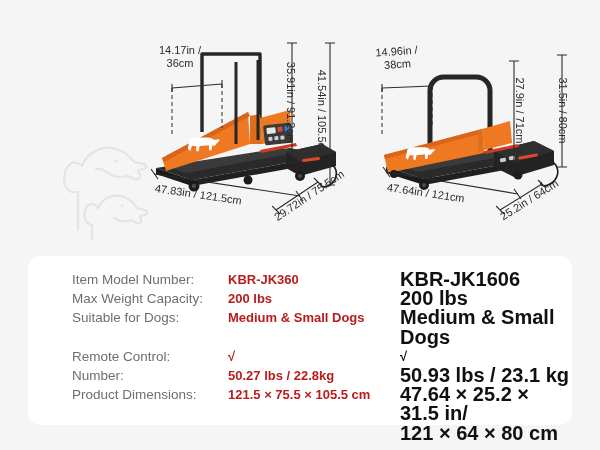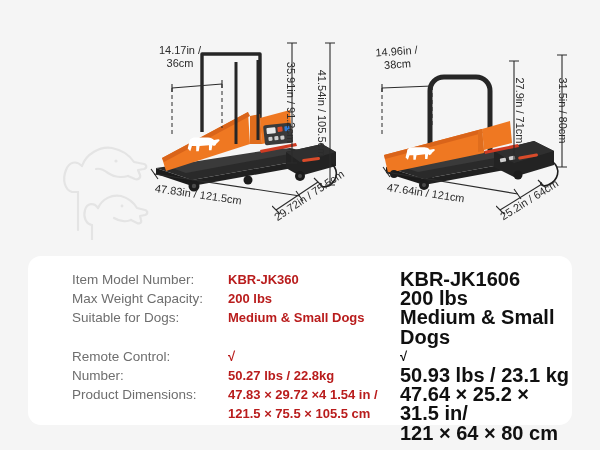--- a/index.html
+++ b/index.html
@@ -288,21 +288,20 @@
 
       <div class="spec-row">
         <div class="c-label">Number:</div>
         <div class="c-v1">50.27 lbs / 22.8kg</div>
         <div class="c-v2">50.93 lbs / 23.1 kg</div>
       </div>
 
       <div class="spec-row">
         <div class="c-label">Product Dimensions:</div>
         <div class="c-v1">
-          <span class="sub">47.83 × 29.72 ×4 1.54 in /</span>
           <span class="sub">121.5 × 75.5 × 105.5 cm</span>
         </div>
         <div class="c-v2">
           <span class="sub">47.64 × 25.2 × 31.5 in/</span>
           <span class="sub">121 × 64 × 80 cm</span>
         </div>
       </div>
 
     </div>
   </div>

